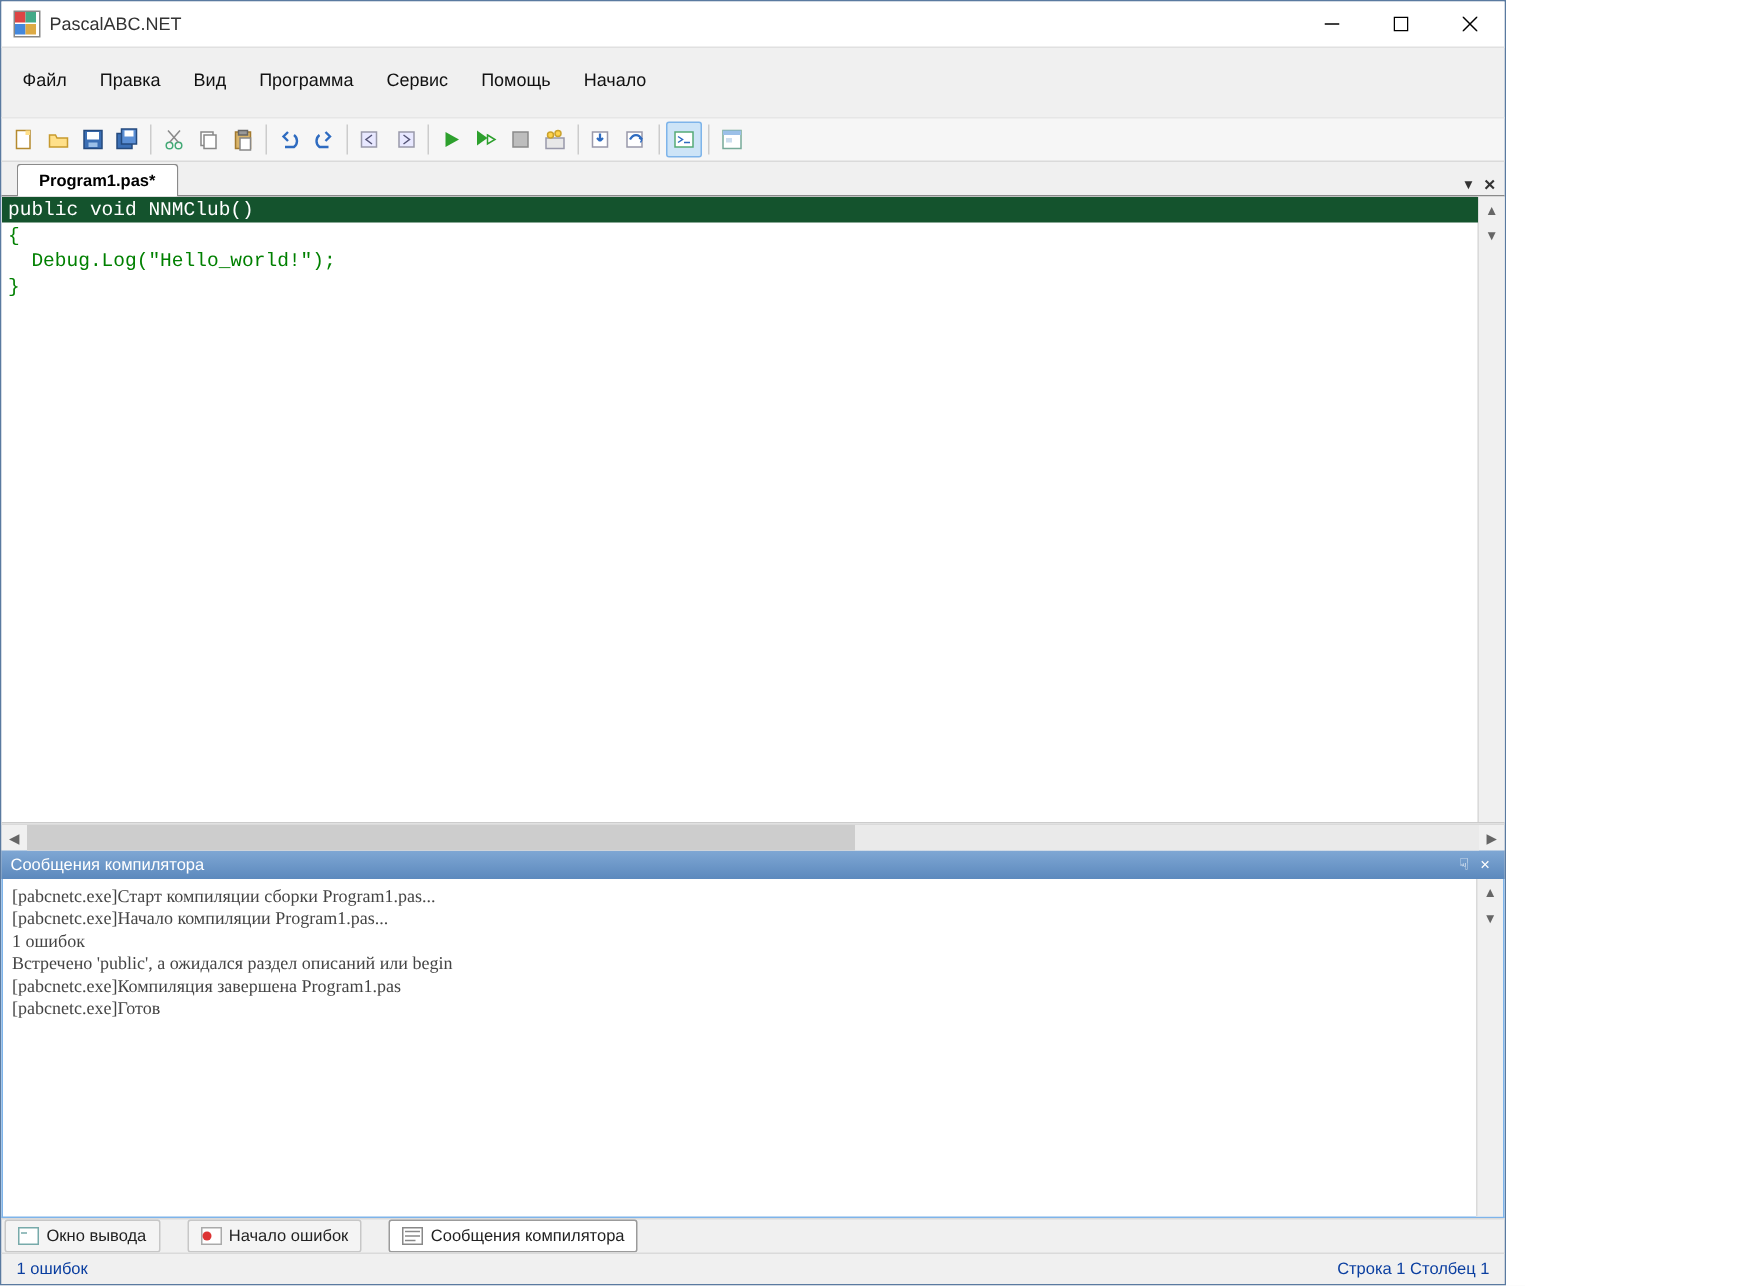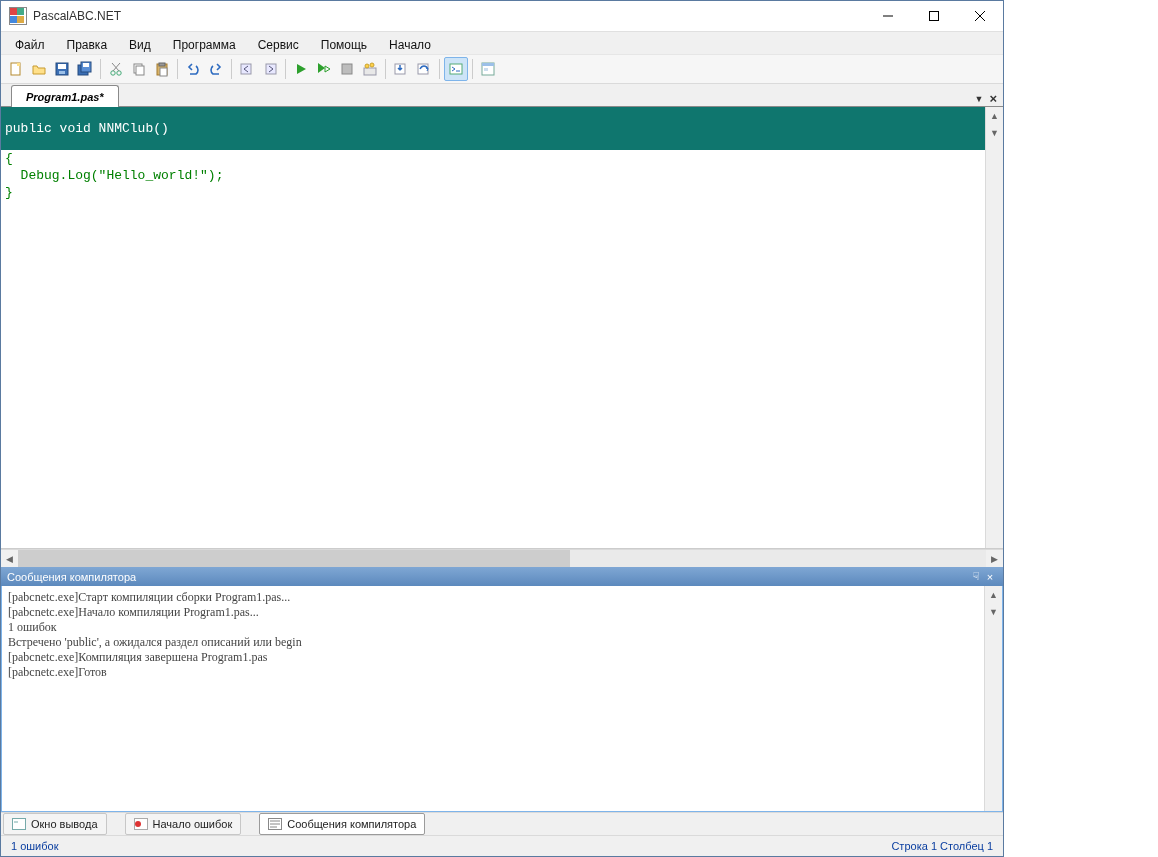--- a/index.html
+++ b/index.html
@@ -3,33 +3,33 @@
 <meta charset="utf-8">
 <style>
 html,body{margin:0;padding:0;height:100%;font-family:"Segoe UI",Tahoma,sans-serif;font-size:12px;color:#000;background:#fff;overflow:hidden}
 .window{width:1004px;height:857px;box-sizing:border-box;border:1px solid #5a7aa0;display:flex;flex-direction:column;background:#f0f0f0}
 .titlebar{height:30px;background:#fff;display:flex;align-items:center;border-bottom:1px solid #e0e0e0}
 .titlebar .app-icon{width:16px;height:16px;margin:0 6px 0 8px;display:flex;flex-wrap:wrap;border:1px solid #888}
 .titlebar .app-icon span{width:7px;height:7px;box-sizing:border-box}
 .titlebar .title{font-size:12px;color:#333}
 .titlebar .spacer{flex:1}
 .winbtn{width:46px;height:30px;display:flex;align-items:center;justify-content:center;font-family:Arial;color:#333}
-.menubar{height:22px;background:#f0f0f0;display:flex;align-items:flex-end;padding:0 4px;gap:2px}
+.menubar{height:22px;background:#f0f0f0;display:flex;align-items:flex-start;padding:12px 4px;gap:2px}
 .menubar .mitem{padding:2px 10px;color:#111}
 .toolbar{height:28px;background:#f6f6f6;border-top:1px solid #e6e6e6;border-bottom:1px solid #dadada;display:flex;align-items:center;padding:0 4px;gap:1px}
 .tbtn{width:22px;height:22px;display:flex;align-items:center;justify-content:center;border-radius:2px}
 .tsep{width:1px;height:20px;background:#ccc;margin:0 3px}
 .tbtn.active{background:#cde4f7;border:1px solid #7eb4ea}
 .tabstrip{height:22px;background:#f0f0f0;display:flex;align-items:flex-end;padding-left:10px;position:relative;border-bottom:1px solid #8a8a8a}
-.tab{height:20px;background:#fff;border:1px solid #8a8a8a;border-bottom:none;border-radius:3px 3px 0 0;padding:1px 14px 0 14px;font-weight:bold;font-style:italic;font-size:11px;display:flex;align-items:center;position:relative;bottom:-1px}
+.tab{height:20px;background:#fff;border:1px solid #8a8a8a;border-bottom:none;border-radius:3px 3px 0 0;padding:1px 14px 0 14px;font-weight:bold;font-size:11px;display:flex;align-items:center;position:relative;bottom:-1px}
 .tabstrip .tabright{margin-left:auto;display:flex;align-items:center;gap:6px;padding-right:6px;color:#333}
 .editor-wrap{flex:1;display:flex;flex-direction:column;min-height:0}
 .editor-area{flex:1;display:flex;min-height:0;background:#fff;border-bottom:1px solid #ccc}
 .code{flex:1;overflow:auto;font-family:"Courier New",monospace;font-size:13px;line-height:17px;white-space:pre;position:relative}
-.code .errline{background:#0f766e;color:#fff;display:block;width:100%;padding:13px 4px}
+.code .errline{background:#14532d;color:#fff;display:block;width:100%;padding:0 4px}
 .code .plain{padding:0 4px;display:block}
 .id{color:#008000}
 .brace{color:#008000}
 .rs-scroll{width:17px;background:#f0f0f0;border-left:1px solid #dadada;position:relative}
 .rs-scroll .up,.rs-scroll .down{height:17px;display:flex;align-items:center;justify-content:center;color:#666;font-size:9px}
 .hscroll{height:17px;background:#f0f0f0;border-top:1px solid #dadada;display:flex}
 .hscroll .harrow{width:17px;display:flex;align-items:center;justify-content:center;color:#666;font-size:9px}
 .hscroll .htrack{flex:1;background:#eaeaea;position:relative}
 .hscroll .hthumb{position:absolute;left:0;top:0;bottom:0;width:57%;background:#cdcdcd}
 .panel-title{height:19px;background:linear-gradient(#7fa7d4,#5c89bd);color:#fff;font-size:11px;display:flex;align-items:center;padding:0 6px}

